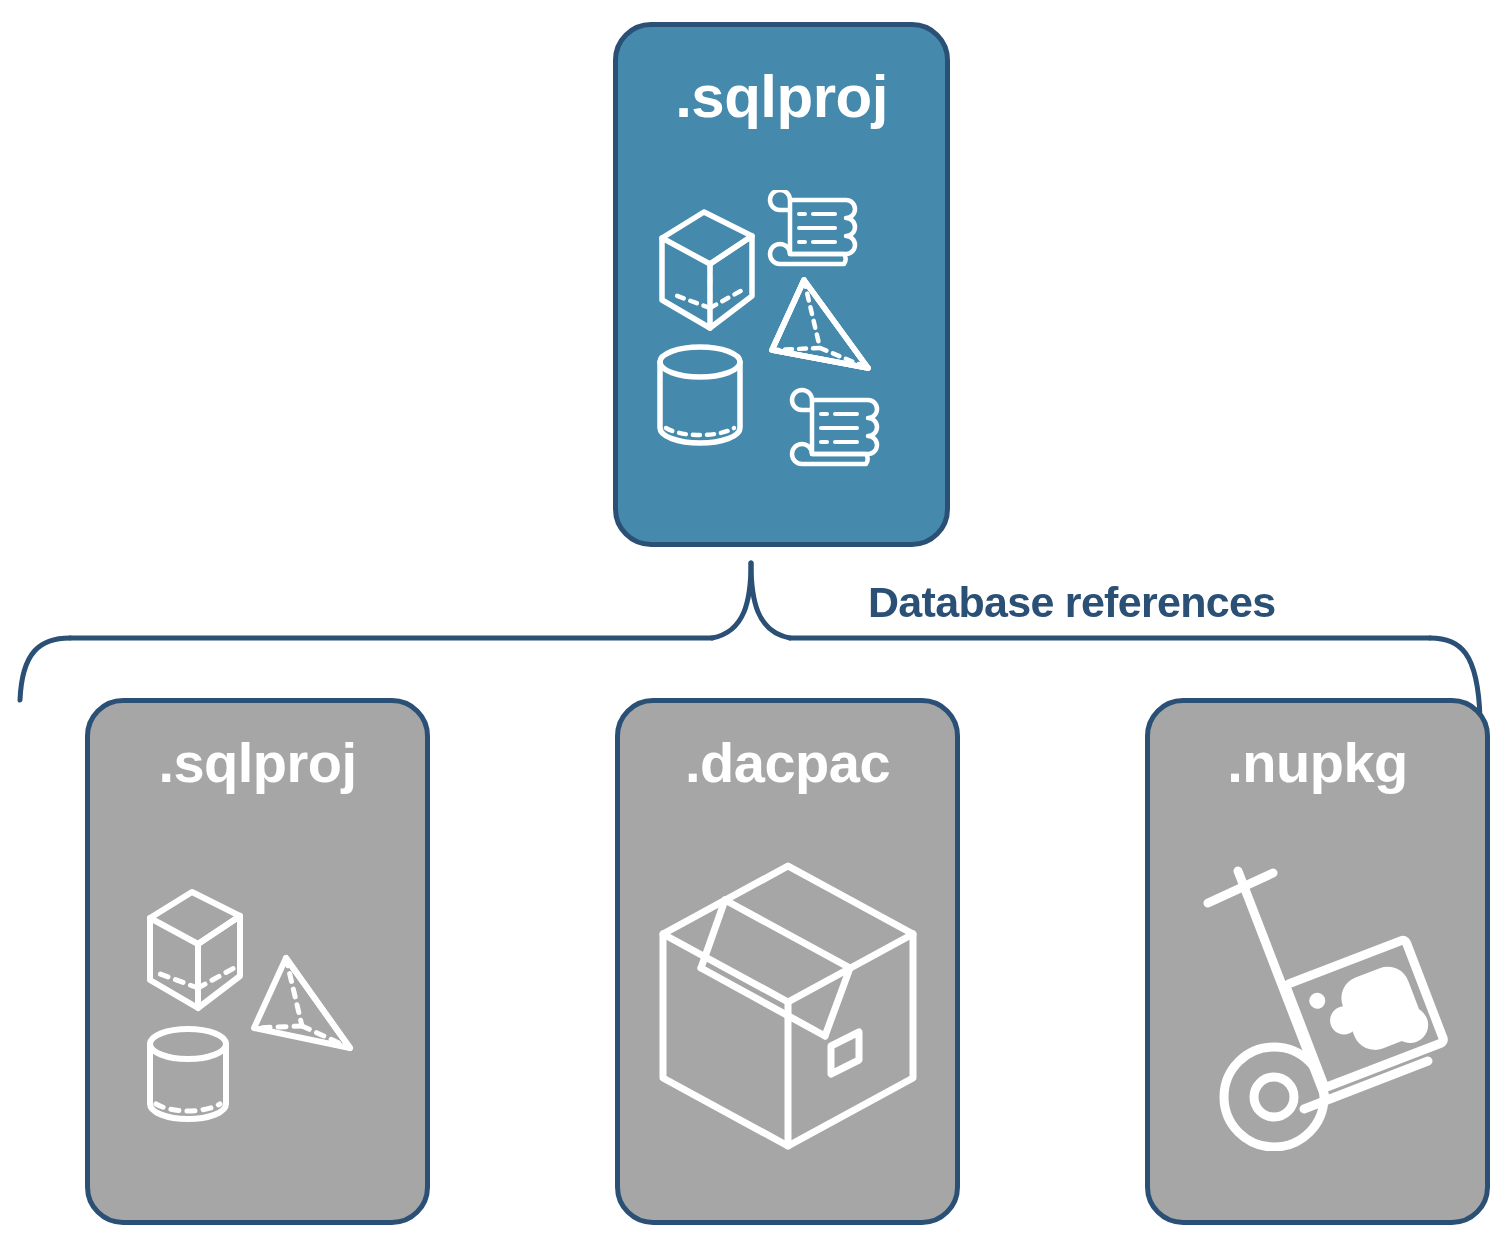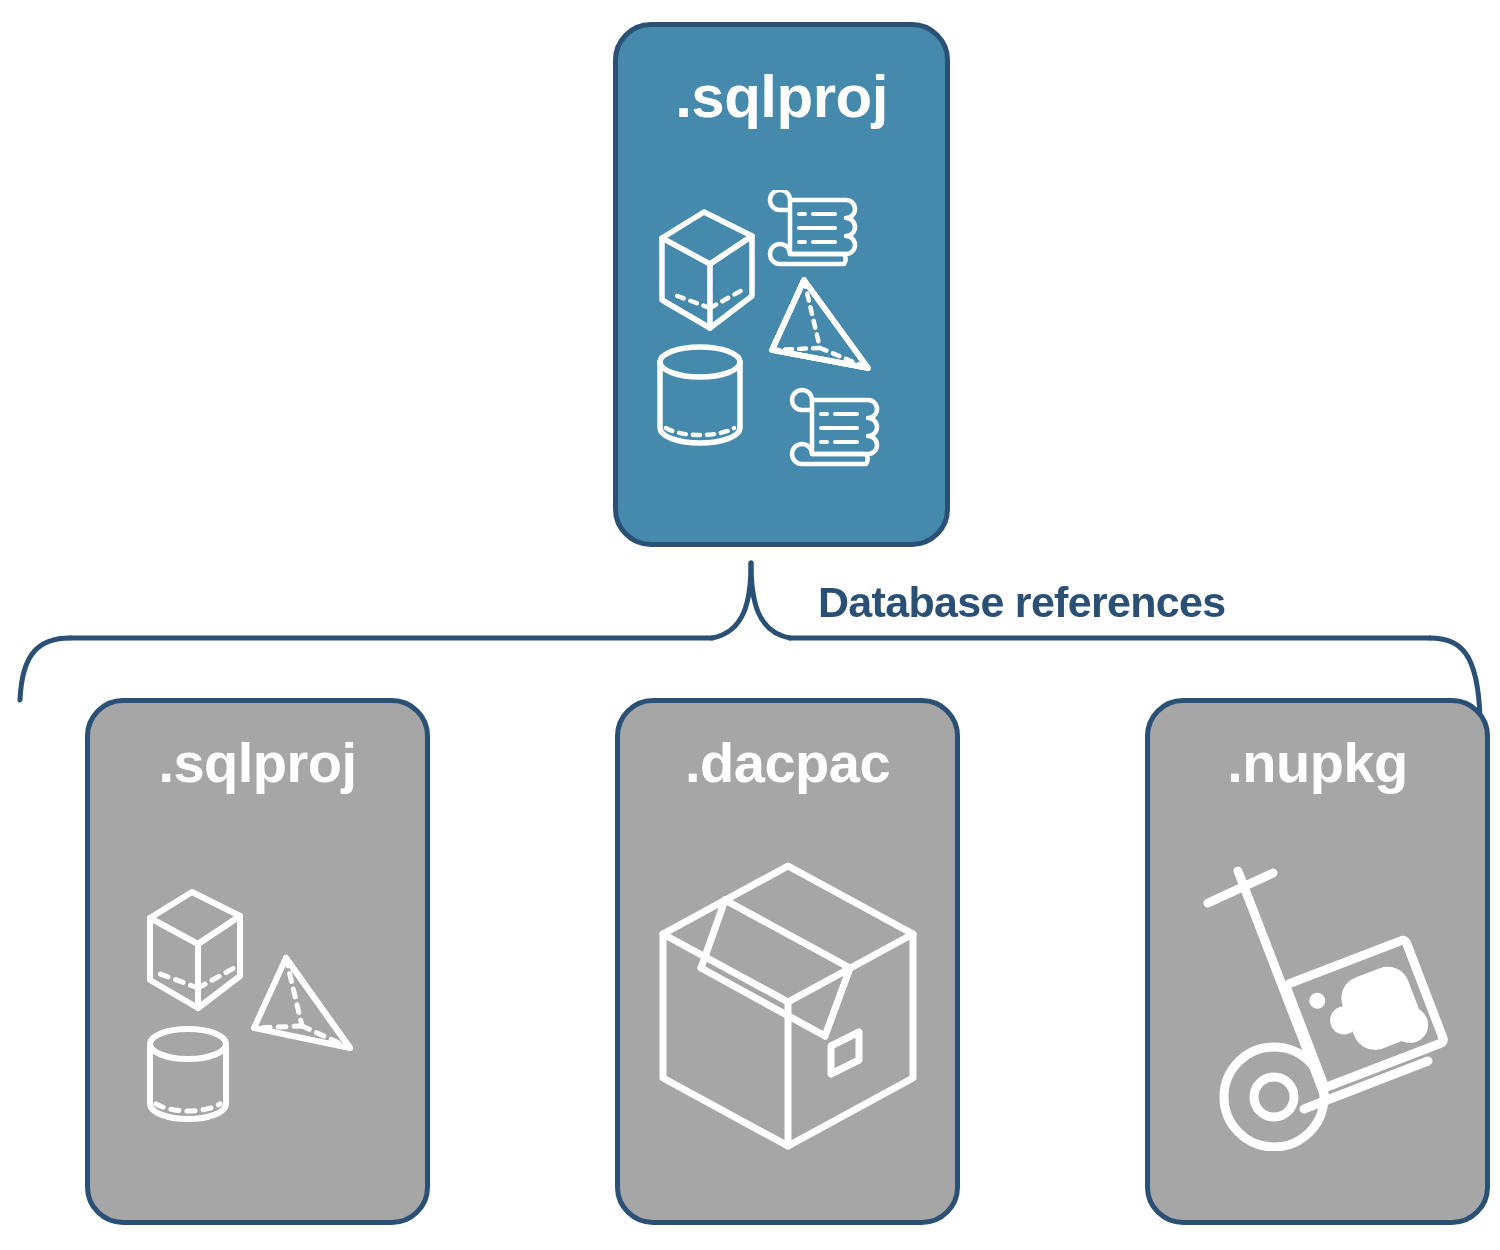--- a/index.html
+++ b/index.html
@@ -87,21 +87,21 @@
     left: 0;
     top: 540px;
     width: 1500px;
     height: 200px;
     pointer-events: none;
   }
 
   
   #label-db-refs {
     position: absolute;
-    left: 818px;
+    left: 868px;
     top: 578px;
     font-size: 43px;
     font-weight: bold;
     color: #2B5075;
     letter-spacing: -0.7px;
     white-space: nowrap;
   }
 </style>
 </head>
 <body>

